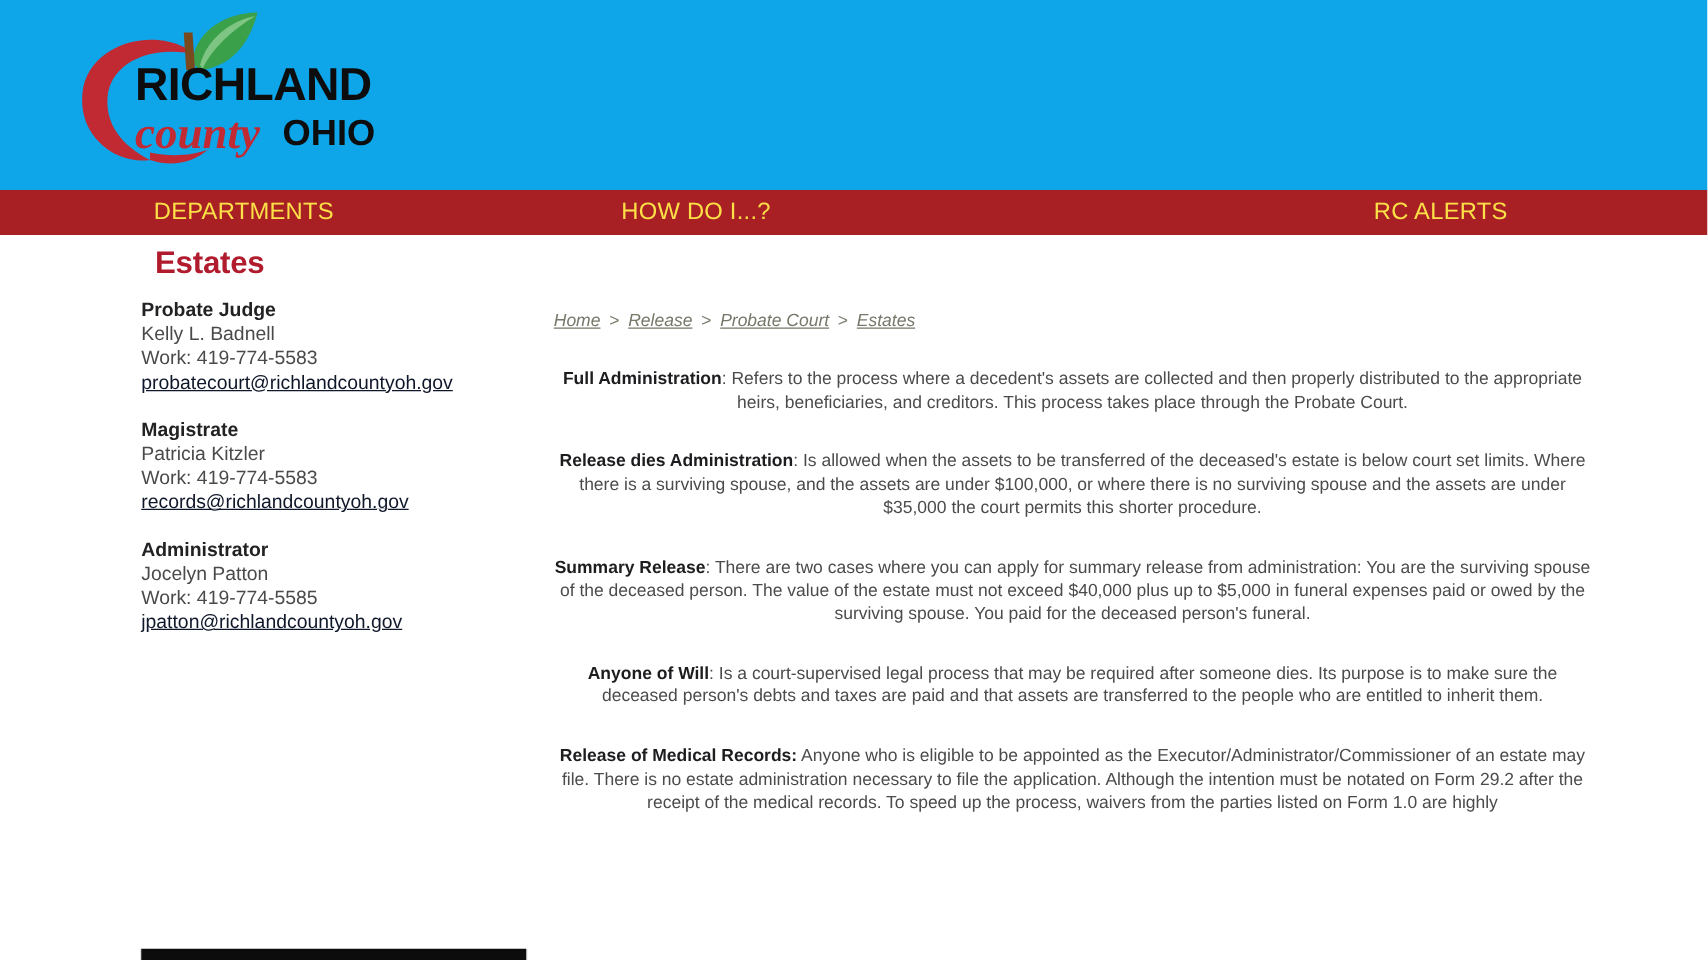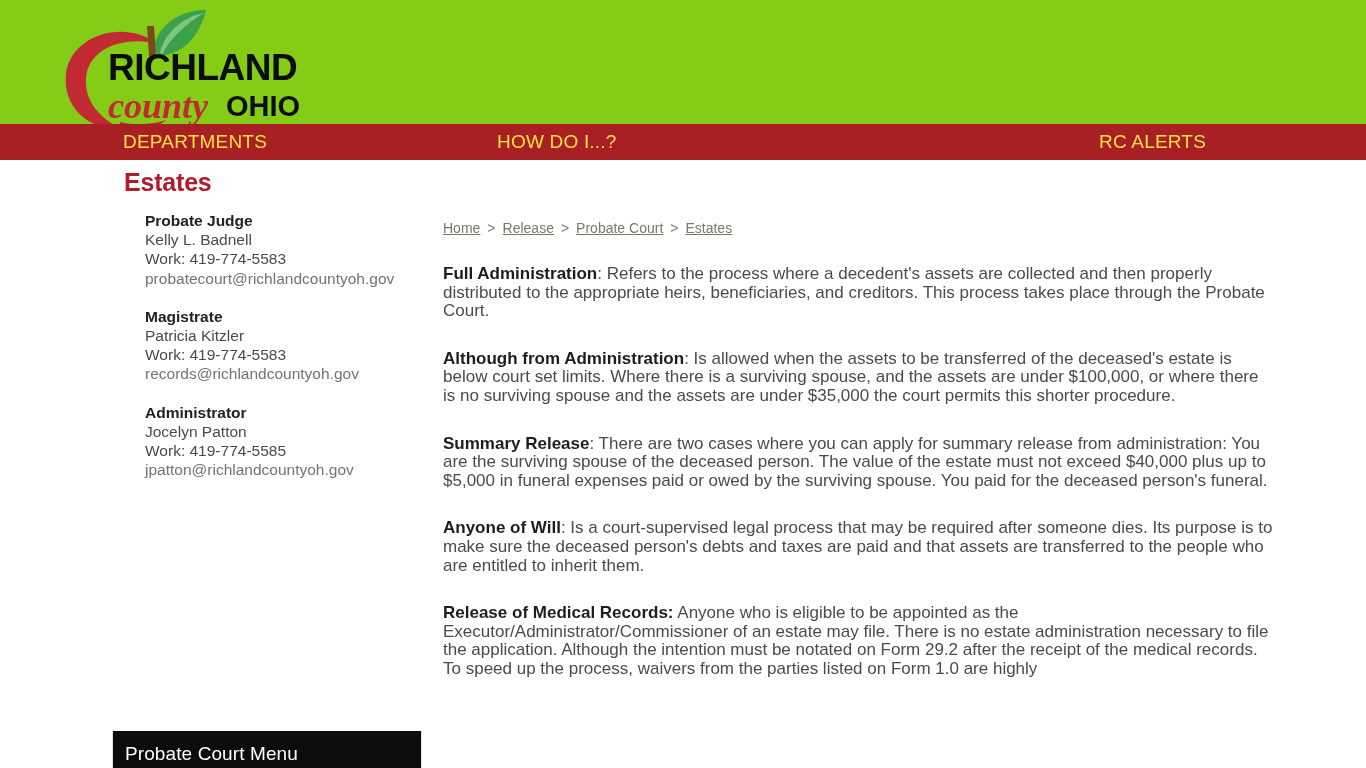--- a/index.html
+++ b/index.html
@@ -8,22 +8,22 @@
     width: 1366px; height: 768px;
     overflow: hidden;
     background: #ffffff;
     font-family: "Liberation Sans", sans-serif;
   }
 
   
   .header {
     position: relative;
     width: 1366px;
-    height: 124px;
-    background: #84cc16;
+    height: 152px;
+    background: #0ea5e9;
   }
   .logo-wrap {
     position: absolute;
     left: 50px;
     top: 8px;
     width: 250px;
     height: 128px;
   }
   .logo-wrap svg { display: block; }
 
@@ -73,31 +73,31 @@
     font-weight: 700;
     color: #b01c2e;
     letter-spacing: -0.2px;
   }
   .contact-block {
     margin-top: 14px;
     padding-left: 1px;
     font-size: 15.5px;
     line-height: 19.2px;
     color: #444446;
-    margin-left: 32px;
   }
   .contact-group { margin-bottom: 19px; }
   .contact-role {
     font-weight: 700;
     color: #222224;
     font-size: 15.5px;
   }
   .contact-name, .contact-phone { color: #4a4a4c; }
   .contact-email {
-    color: #737373;
+    color: #0f172a;
+    text-decoration: underline;
     cursor: pointer;
     display: inline-block;
   }
 
   
   .menu-panel {
     position: absolute;
     left: 112px;
     top: 571px;
     width: 310px;
@@ -126,39 +126,41 @@
   .breadcrumb {
     padding-top: 60px;
     font-size: 14px;
     color: #7a7a6a;
     white-space: nowrap;
   }
   .breadcrumb a {
     color: #77776a;
     text-decoration: underline;
     cursor: pointer;
+    font-style: italic;
   }
   .breadcrumb .sep {
     padding: 0 7px;
     text-decoration: none;
     color: #7a7a6a;
   }
   .content-title {
     margin: 31px 0 0 0;
     font-size: 19px;
     font-weight: 700;
     color: #25252a;
     letter-spacing: -0.1px;
   }
   .para {
     margin: 29px 0 0 0;
-    font-size: 17px;
+    font-size: 14px;
     line-height: 18.6px;
     color: #4b4b4d;
     max-width: 830px;
+    text-align: center;
   }
   .para .lead {
     font-weight: 700;
     color: #1d1d20;
   }
 </style>
 </head>
 <body>
 
 <div class="header">
@@ -228,21 +230,21 @@
     <div class="breadcrumb">
       <a>Home</a><span class="sep">&gt;</span><a>Release</a><span class="sep">&gt;</span><a>Probate Court</a><span class="sep">&gt;</span><a>Estates</a>
     </div>
 
 
     <p class="para">
       <span class="lead">Full Administration</span><span>:  Refers to the process where a decedent's assets are collected and then properly distributed to the appropriate heirs, beneficiaries, and creditors. This process takes place through the Probate Court.</span>
     </p>
 
     <p class="para">
-      <span class="lead">Although from Administration</span><span>:  Is allowed when the assets to be transferred of the deceased's estate is below court set limits. Where there is a surviving spouse, and the assets are under $100,000, or where there is no surviving spouse and the assets are under $35,000 the court permits this shorter procedure.</span>
+      <span class="lead">Release dies Administration</span><span>:  Is allowed when the assets to be transferred of the deceased's estate is below court set limits. Where there is a surviving spouse, and the assets are under $100,000, or where there is no surviving spouse and the assets are under $35,000 the court permits this shorter procedure.</span>
     </p>
 
     <p class="para">
       <span class="lead">Summary Release</span><span>:  There are two cases where you can apply for summary release from administration: You are the surviving spouse of the deceased person.  The value of the estate must not exceed $40,000 plus up to $5,000 in funeral expenses paid or owed by the surviving spouse. You paid for the deceased person's funeral.</span>
     </p>
 
     <p class="para">
       <span class="lead">Anyone of Will</span><span>:  Is a court-supervised legal process that may be required after someone dies. Its purpose is to make sure the deceased person's debts and taxes are paid and that assets are transferred to the people who are entitled to inherit them.</span>
     </p>
 

